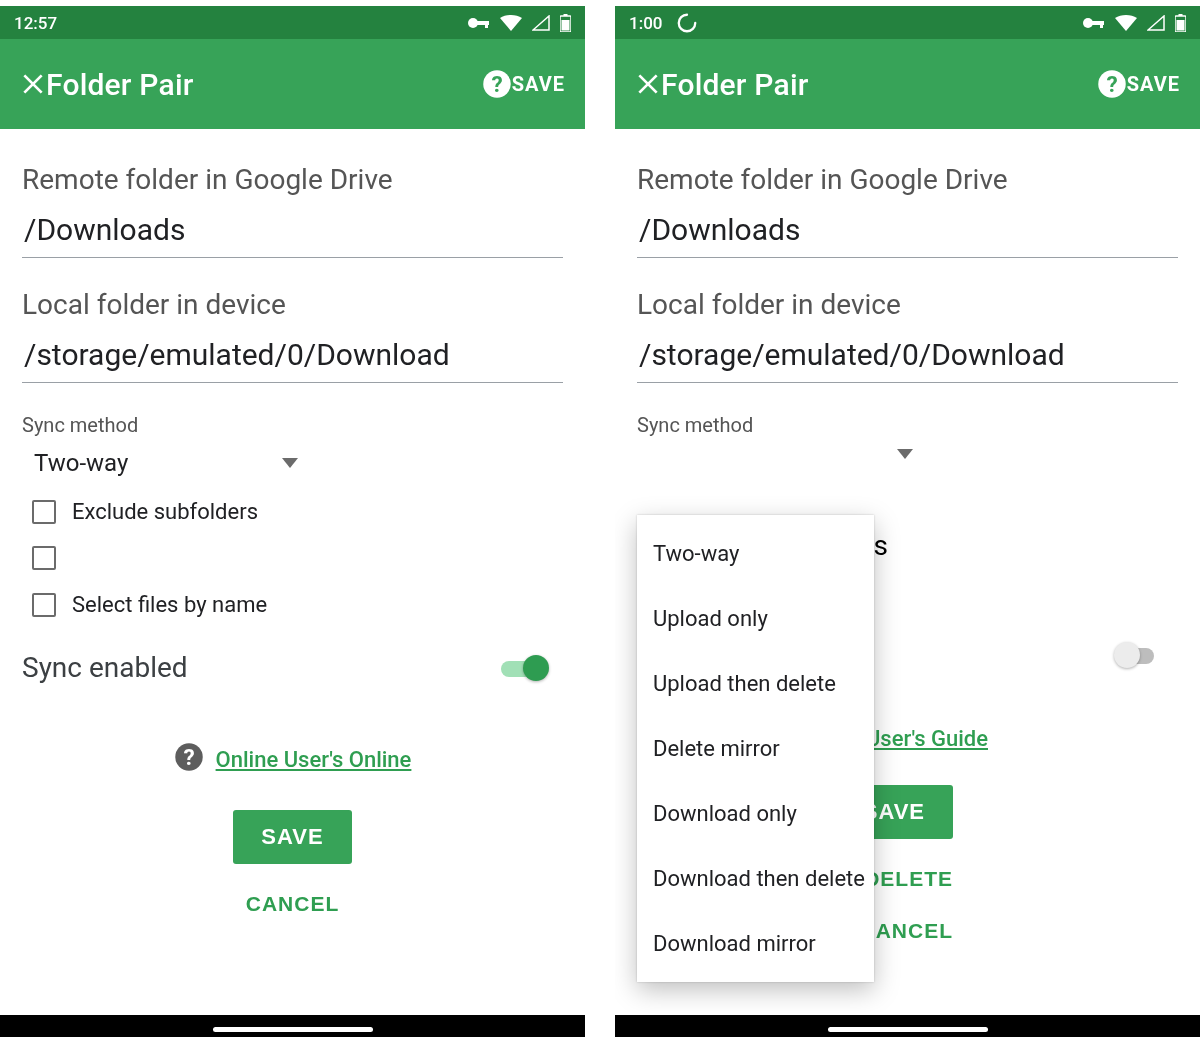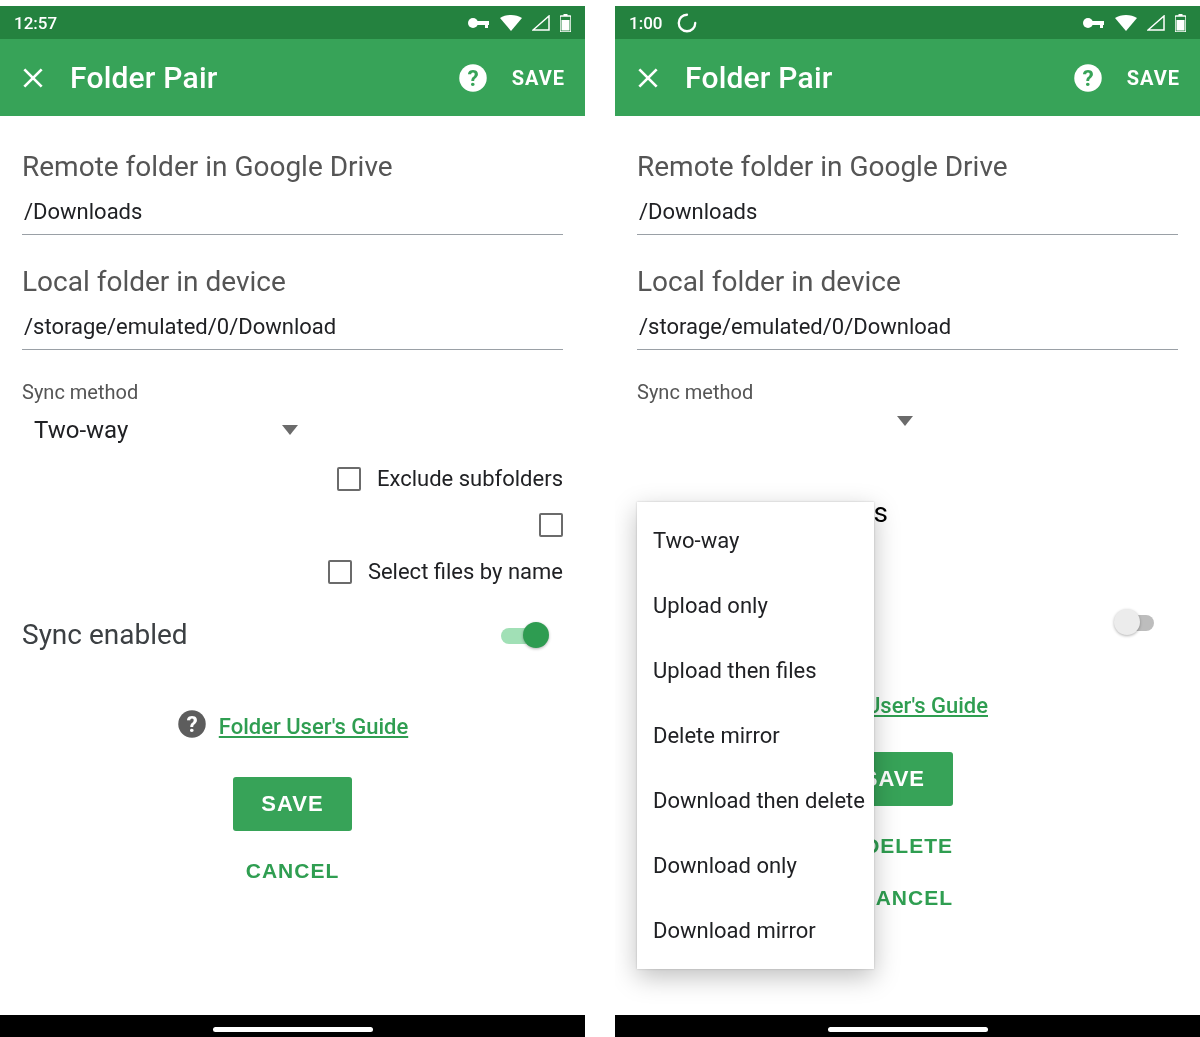--- a/index.html
+++ b/index.html
@@ -7,34 +7,34 @@
   .wrap { display: flex; gap: 30px; width: 1200px; height: 1037px; background: #fff; }
   .phone { width: 585px; height: 1037px; background: #fff; position: relative; overflow: hidden; display: flex; flex-direction: column; margin-top: 6px; }
   .phone.right { width: 585px; margin-left: auto; }
   
   .status { height: 33px; background: #24823f; color: #fff; display: flex; align-items: center; padding: 0 14px; font-size: 17px; font-weight: 500; }
   .status .time { flex: 0 0 auto; }
   .status .spacer { flex: 1; }
   .status .icons { display: flex; align-items: center; gap: 10px; }
   .status svg { display: block; }
   
-  .appbar { height: 77px; background: #37a358; color: #fff; display: flex; align-items: center; padding: 0 20px; gap: 24px; }
+  .appbar { height: 90px; background: #37a358; color: #fff; display: flex; align-items: center; padding: 0 20px; }
   .appbar .title { font-size: 30px; font-weight: 500; letter-spacing: .2px; }
   .appbar .grow { flex: 1; }
   .appbar .save { font-size: 20px; font-weight: 700; letter-spacing: 1px; }
   .xicon, .helpicon { display: flex; align-items: center; justify-content: center; }
   
   .content { flex: 1; padding: 24px 22px 0 22px; position: relative; }
   .label { color: #555; font-size: 28px; margin-top: 10px; }
-  .field { font-size: 22px; color: #202124; padding: 10px 0 10px 2px; border-bottom: 1px solid #9aa0a6; margin-top: 6px; }
+  .field { font-size: 30px; color: #202124; padding: 10px 0 10px 2px; border-bottom: 1px solid #9aa0a6; margin-top: 6px; }
   .section { margin-top: 30px; }
   .sync-label { color: #555; font-size: 20px; }
   .dropdown { display: flex; align-items: center; gap: 8px; font-size: 24px; color: #202124; padding: 12px 4px 0 12px; width: 280px; justify-content: space-between; }
   .caret { width: 0; height: 0; border-left: 8px solid transparent; border-right: 8px solid transparent; border-top: 10px solid #6b6b6b; }
-  .checkrow { display: flex; align-items: center; gap: 16px; font-size: 22px; color: #202124; margin-top: 22px; padding-left: 10px; justify-content: flex-end; }
+  .checkrow { display: flex; align-items: center; gap: 16px; font-size: 22px; color: #202124; margin-top: 22px; padding-left: 10px; }
   .checkbox { width: 24px; height: 24px; border: 2.5px solid #6b6b6b; border-radius: 2px; flex: 0 0 auto; }
   .switchrow { display: flex; align-items: center; justify-content: space-between; margin-top: 34px; font-size: 28px; color: #3c4043; padding-right: 18px; }
   .switch { width: 44px; height: 26px; position: relative; }
   .switch .track { position: absolute; top: 6px; left: 0; width: 38px; height: 16px; border-radius: 10px; }
   .switch .thumb { position: absolute; top: 0; width: 26px; height: 26px; border-radius: 50%; box-shadow: 0 1px 3px rgba(0,0,0,.3); }
   .switch.on .track { background: #a1e0b6; }
   .switch.on .thumb { right: -4px; background: #2e9c51; }
   .switch.off .track { background: #bdbdbd; }
   .switch.off .thumb { left: -2px; background: #ececec; }
   .guide { display: flex; align-items: center; justify-content: center; gap: 12px; margin-top: 58px; }
@@ -124,21 +124,21 @@
             <span class="thumb"></span>
         </span>
       </div>
       <div class="guide">
         <span>
           <svg width="30" height="30" viewBox="0 0 24 24">
               <circle cx="12" cy="12" r="11" fill="#5d5d5d"></circle>
               <text x="12" y="18" text-anchor="middle" font-size="18" font-weight="700" fill="#fff">?</text>
             </svg>
         </span>
-        <a href="#">Folder User's Guide</a>
+        <a href="#">Online User's Online</a>
       </div>
       <div class="buttons">
         <button class="btn-save">SAVE</button>
         <button class="btn-text">CANCEL</button>
       </div>
     </div>
     <div class="navbar">
         <div class="navpill"></div>
       </div>
   </div>
@@ -214,24 +214,24 @@
       </div>
       <div class="buttons" style="align-items:flex-end; padding-right:225px">
         <button class="btn-save">SAVE</button>
         <button class="btn-text">DELETE</button>
         <button class="btn-text">CANCEL</button>
       </div>
 
       <div class="popup">
         <div class="item">Two-way</div>
         <div class="item">Upload only</div>
-        <div class="item">Upload then files</div>
+        <div class="item">Upload then delete</div>
         <div class="item">Delete mirror</div>
+        <div class="item">Download only</div>
         <div class="item">Download then delete</div>
-        <div class="item">Download only</div>
         <div class="item">Download mirror</div>
       </div>
     </div>
     <div class="navbar">
         <div class="navpill"></div>
       </div>
   </div>
 </div>
 
 </body></html>

